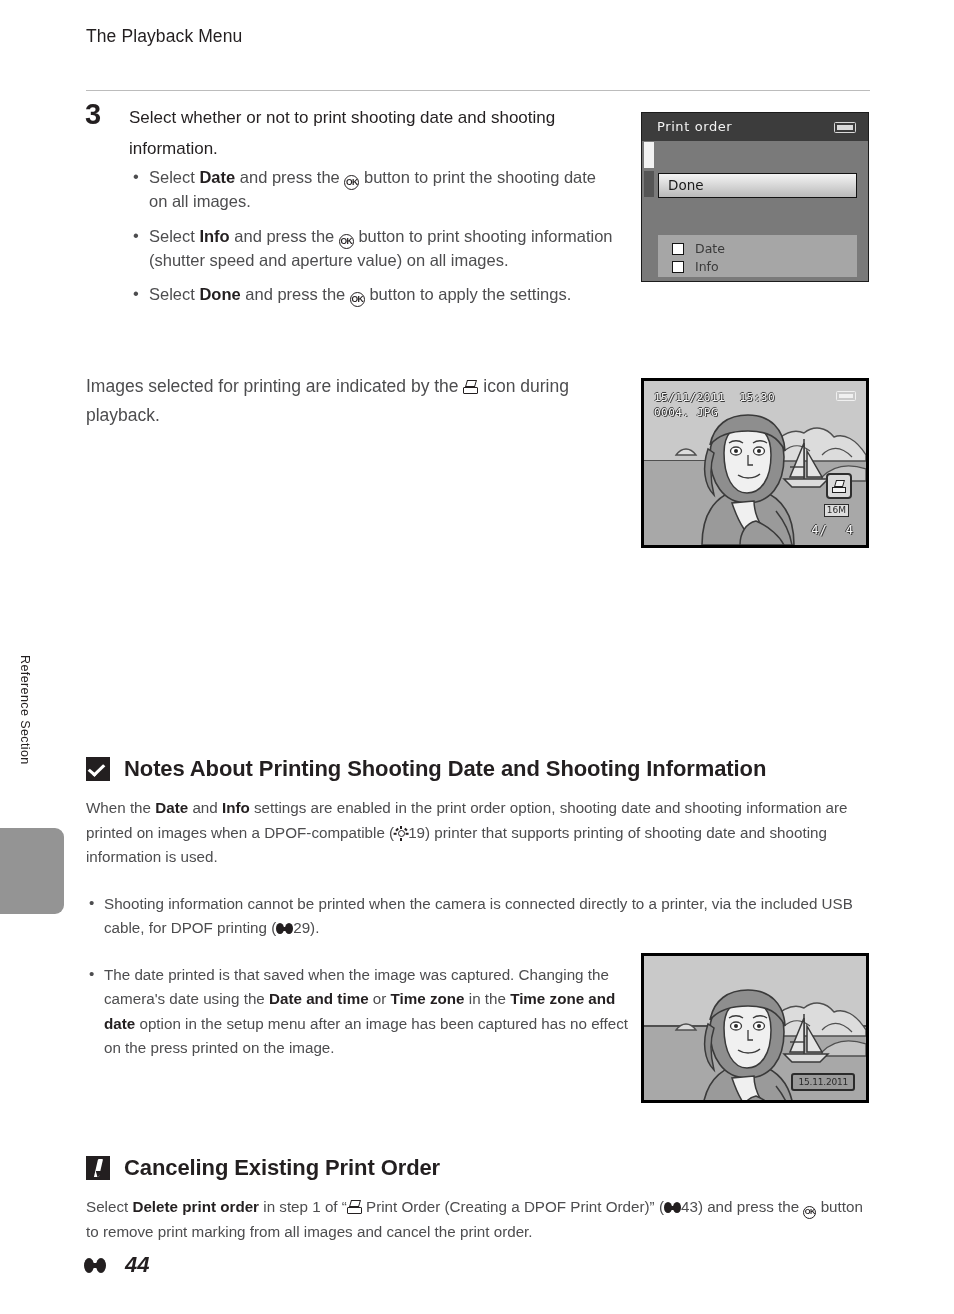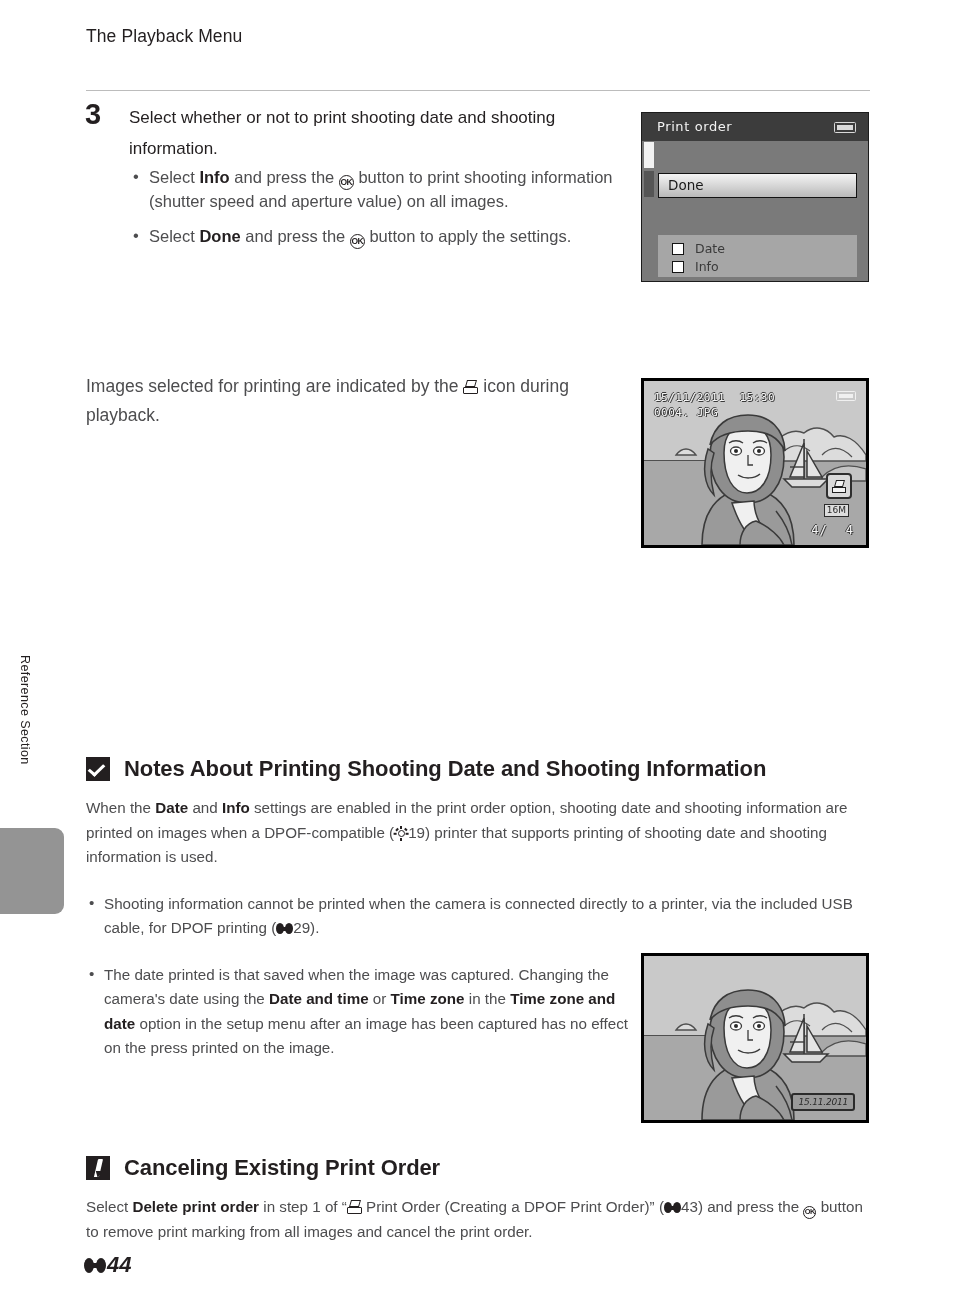--- a/index.html
+++ b/index.html
@@ -322,21 +322,21 @@
     flex: 0 0 auto;
   }
 
   
   .photo-screen {
     position: absolute;
     background: #000;
     padding: 3px;
   }
   .photo-screen.top { left: 641px; top: 378px; width: 228px; height: 170px; }
-  .photo-screen.bottom { left: 641px; top: 953px; width: 228px; height: 170px; font-style: italic; }
+  .photo-screen.bottom { left: 641px; top: 953px; width: 228px; height: 150px; }
   .photo-inner {
     position: relative;
     width: 100%; height: 100%;
     background: #a21caf;
     overflow: hidden;
   }
   .sky { position:absolute; left:0; top:0; width:100%; height:48%; background:#c9c9c9; }
   .sea { position:absolute; left:0; top:48%; width:100%; height:52%; background:#a8a8a8; }
   .horizon { position:absolute; left:0; top:48%; width:100%; height:1.6px; background:#4f4f4f; }
 
@@ -421,39 +421,42 @@
   
   .footer-page {
     position: absolute;
     left: 84px; top: 1252px;
     font-size: 22px;
     font-style: italic;
     font-weight: bold;
     color: #231f20;
     display: flex;
     align-items: center;
-    gap: 1px;
+    gap: 19px;
   }
   .footer-page .e-glyph { width: 22px; height: 15px; vertical-align: -1px;}
   .footer-page .e-glyph:before, .footer-page .e-glyph:after { width: 10px; height: 15px; }
   .footer-page .e-glyph span { left: 6.5px; top: 5px; width: 9px; height: 5.5px; }
 </style>
 </head>
 <body>
 
 <div class="running-header">The Playback Menu</div>
 <div class="rule"></div>
 
 <div class="side-tab-label">Reference Section</div>
 <div class="side-tab-block"></div>
 
 <div class="step-num">3</div>
 <div class="step-title">Select whether or not to print shooting date and shooting information.</div>
 
 <ul class="dotlist bullets-step">
+  <li>
+    <span>Select </span><b>Date</b><span> and press the </span><span class="ok-glyph">OK</span><span> button to print the shooting date on all images.</span>
+  </li>
   <li>
     <span>Select </span><b>Info</b><span> and press the </span><span class="ok-glyph">OK</span><span> button to print shooting information (shutter speed and aperture value) on all images.</span>
   </li>
   <li>
     <span>Select </span><b>Done</b><span> and press the </span><span class="ok-glyph">OK</span><span> button to apply the settings.</span>
   </li>
 </ul>
 
 <div class="screen-menu">
   <div class="menu-title-bar">

